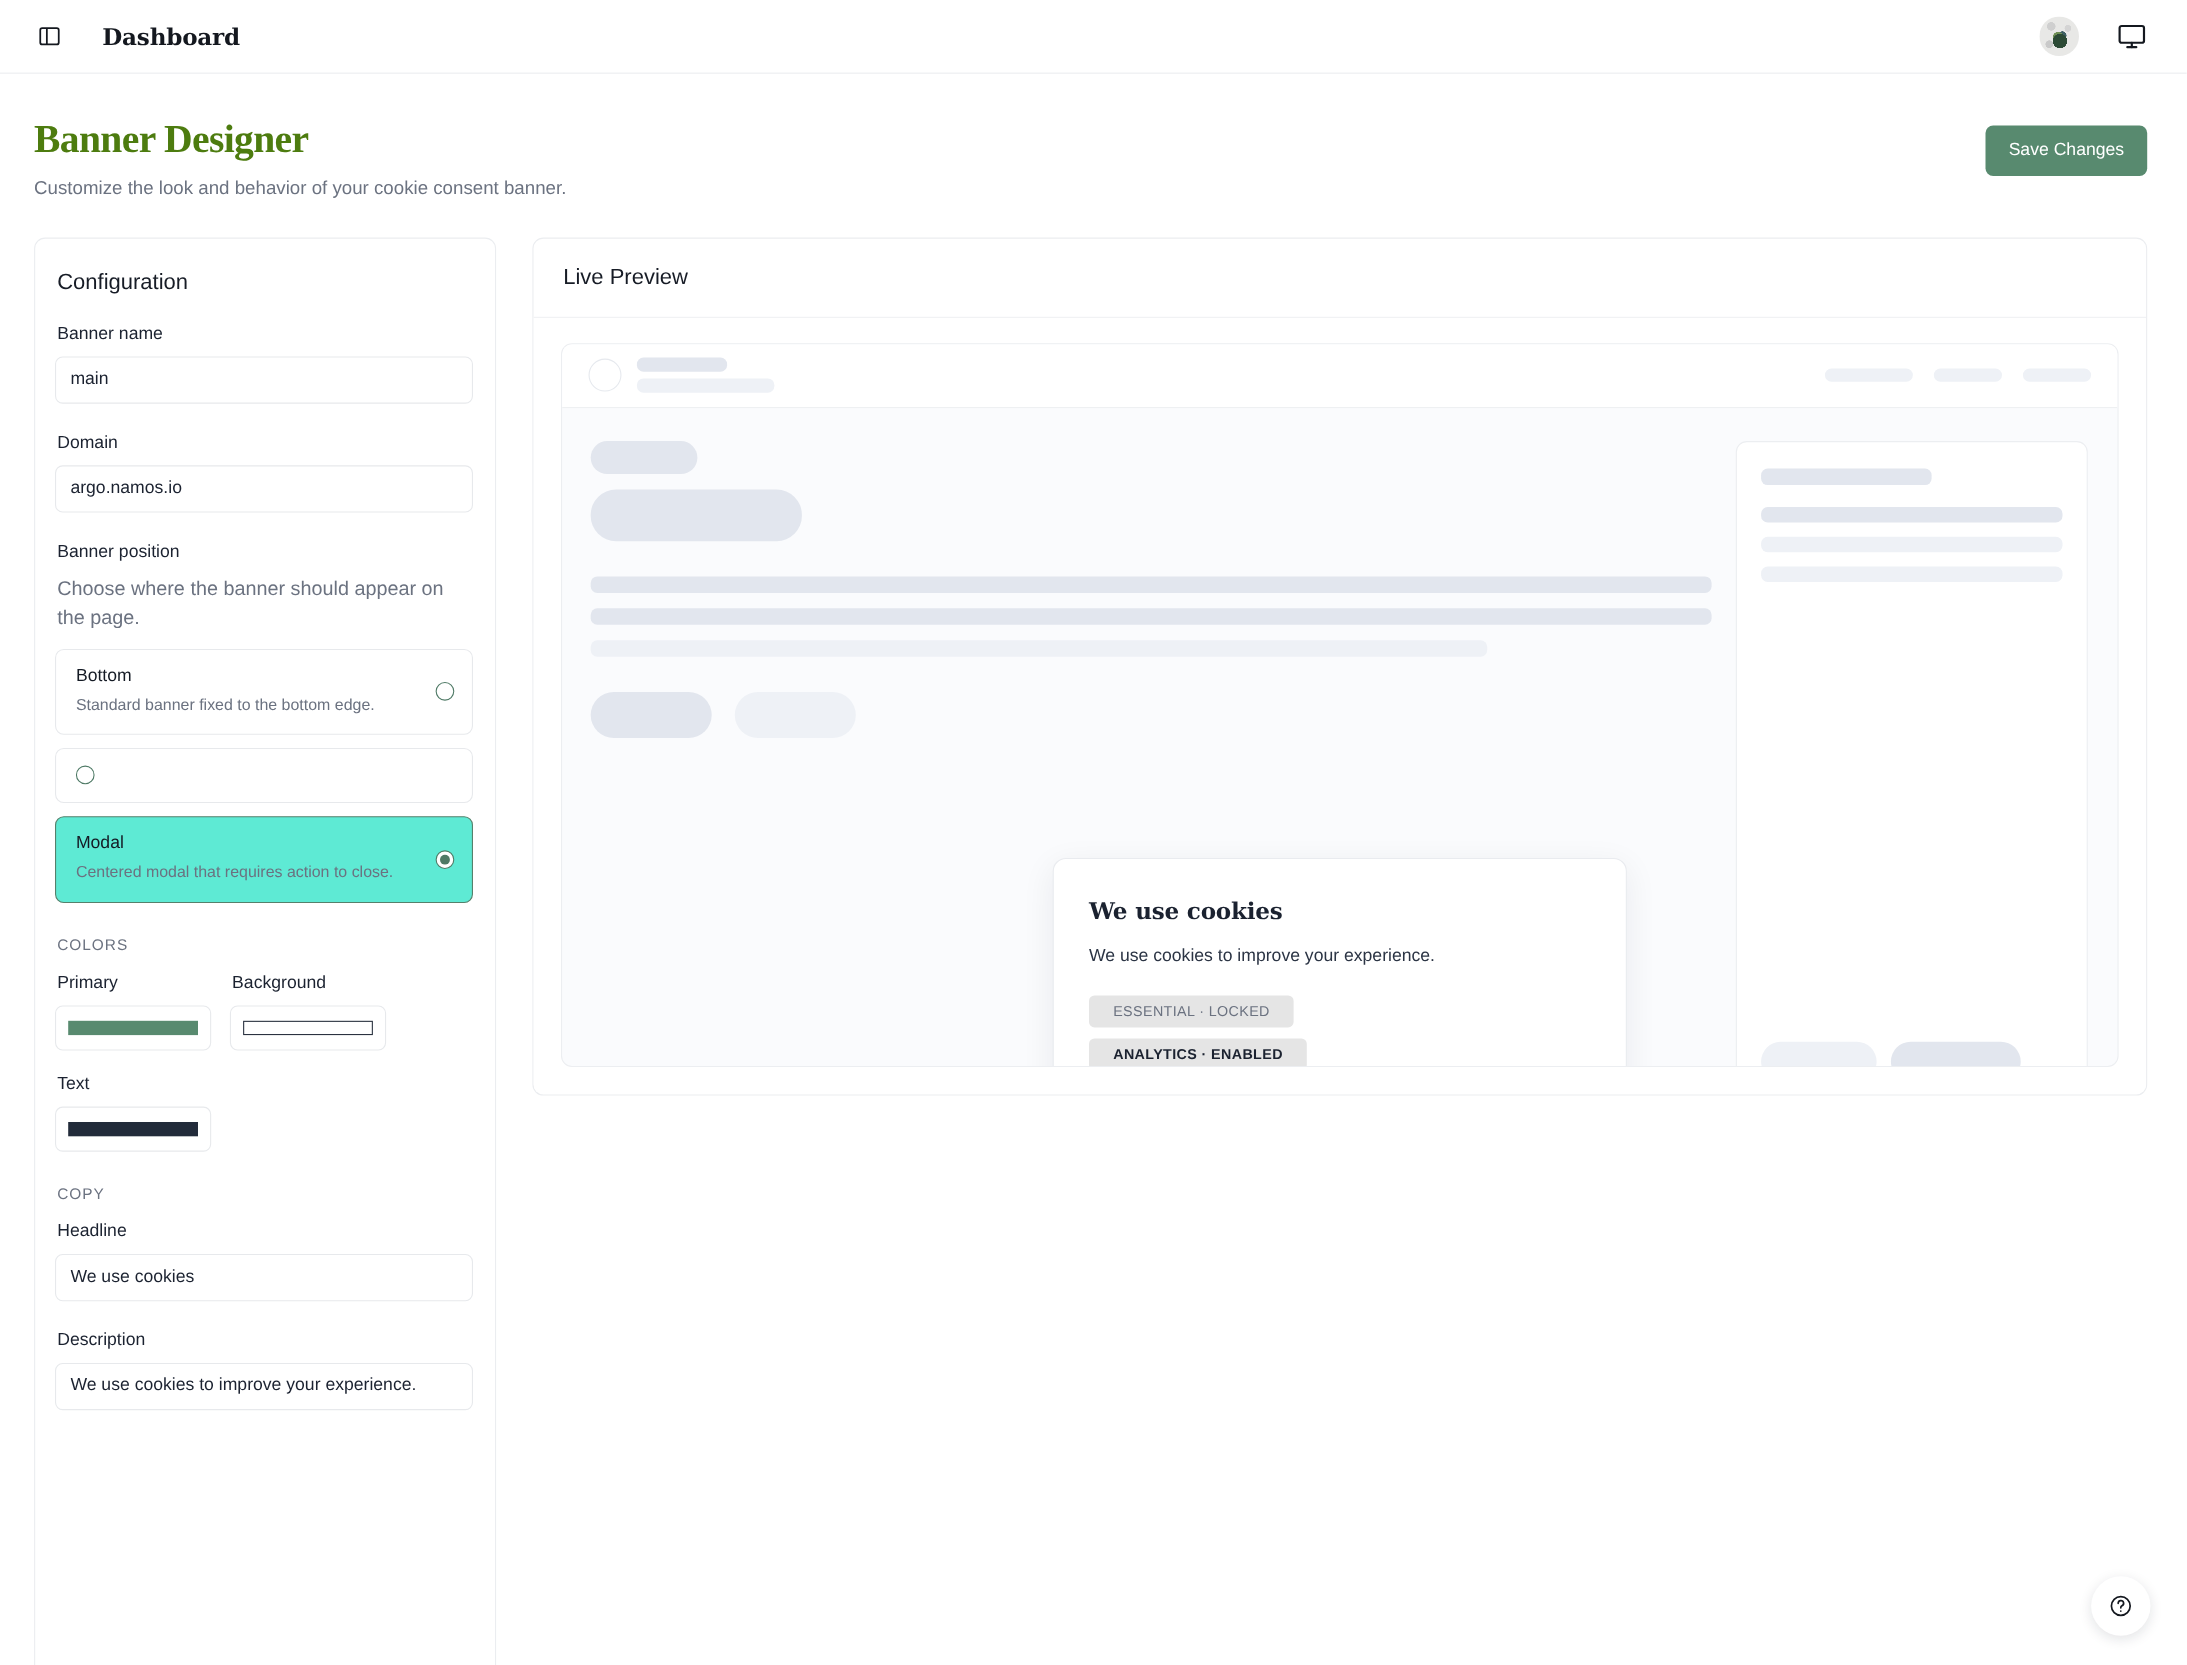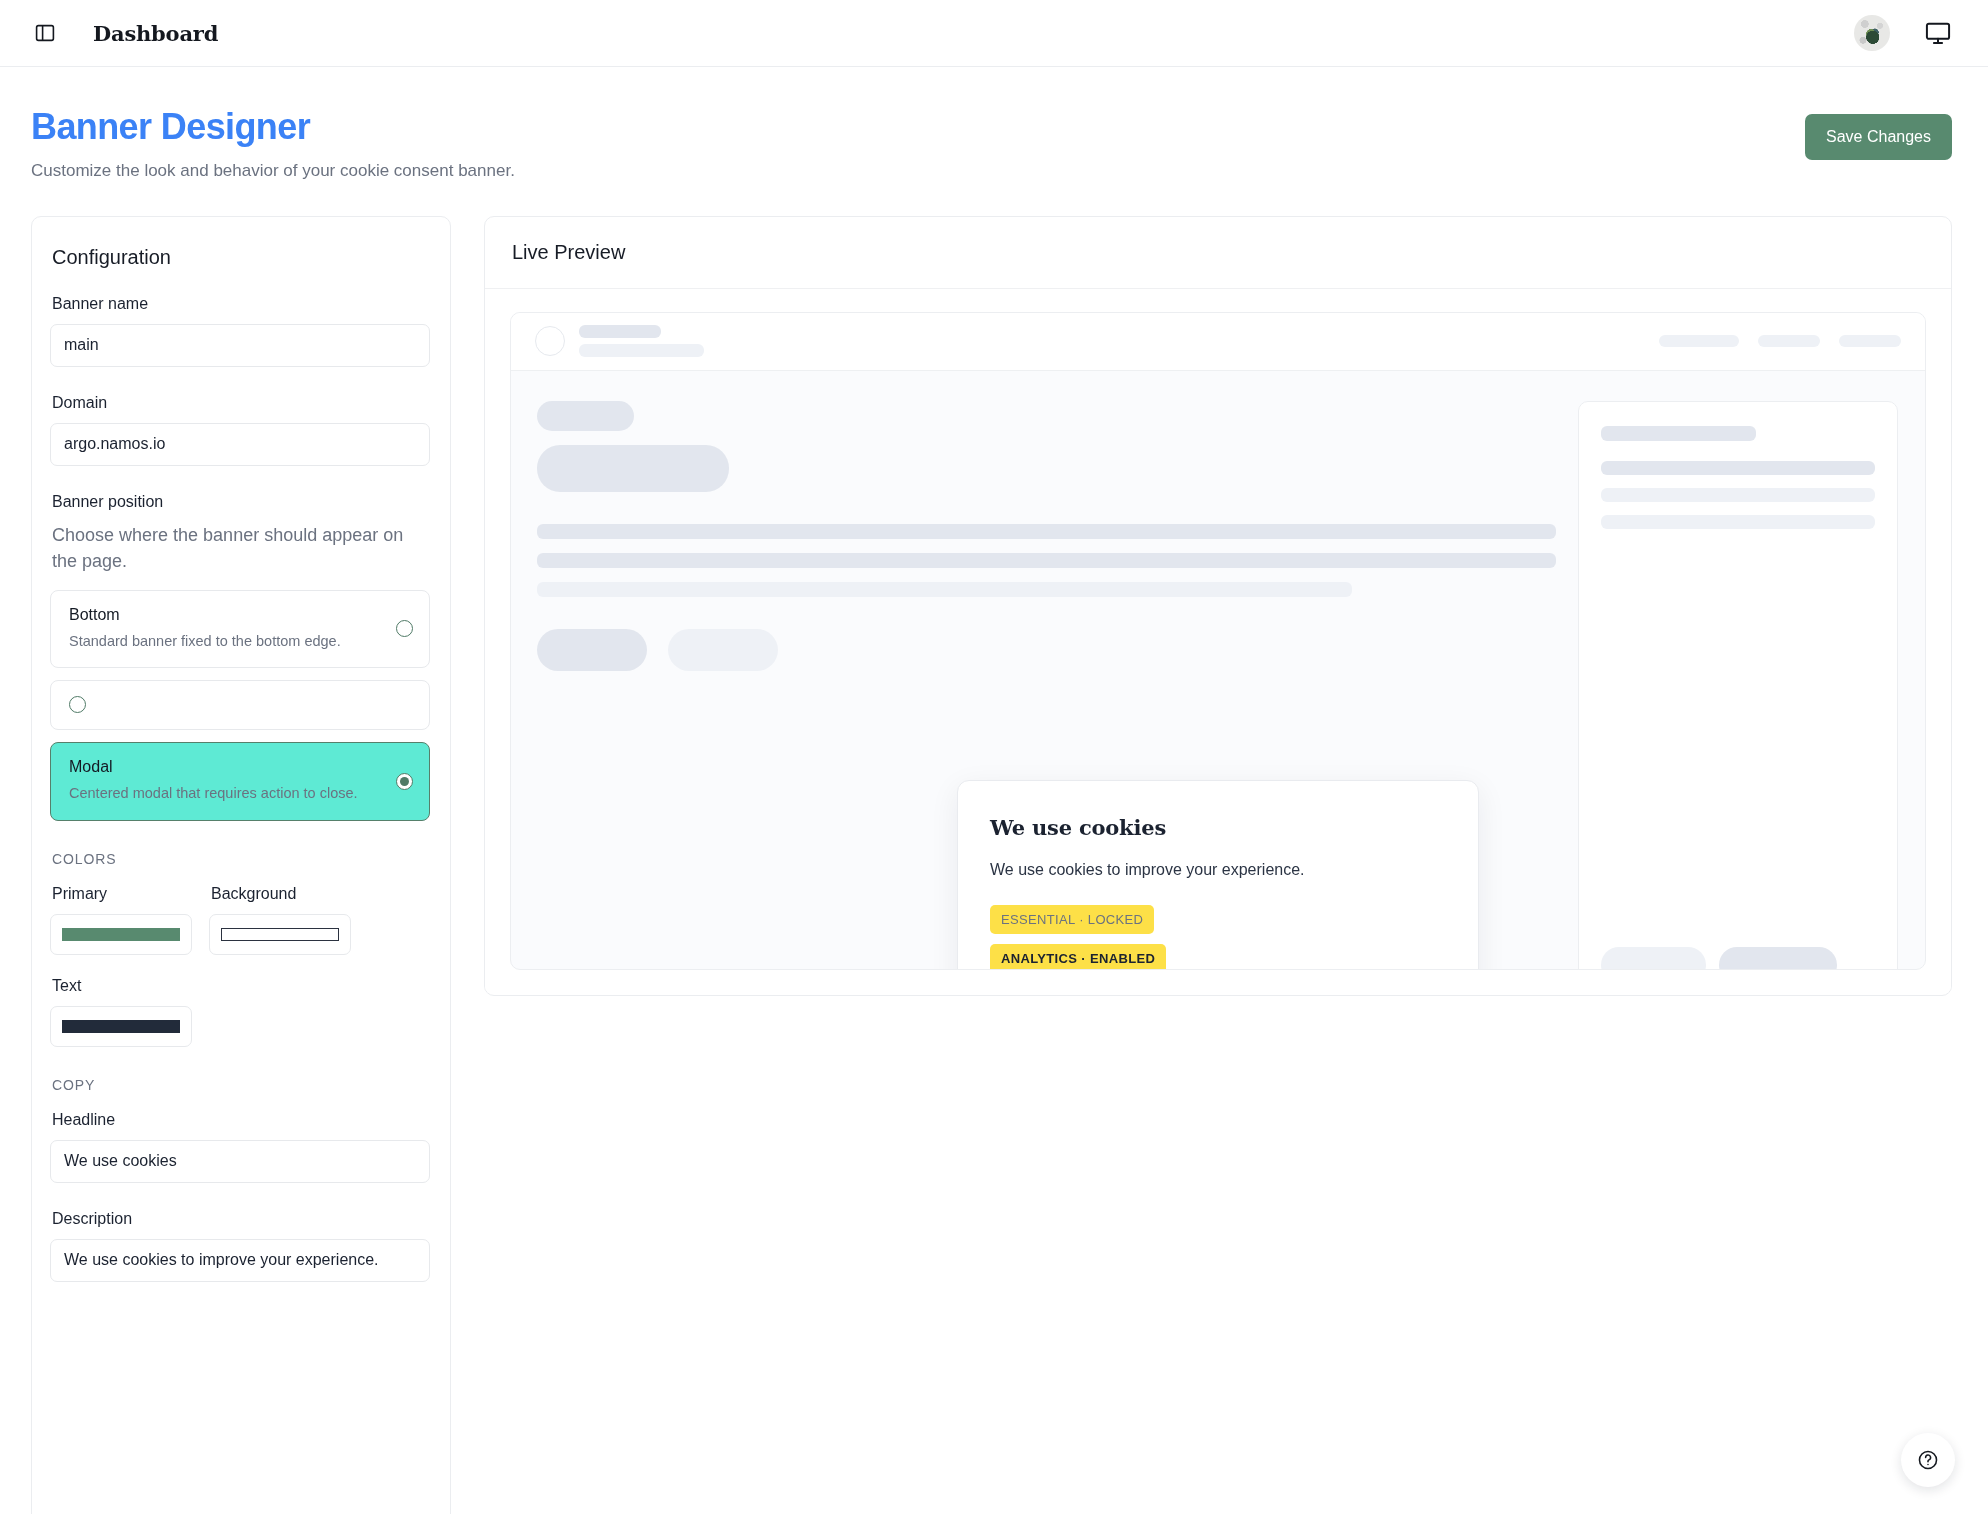--- a/index.html
+++ b/index.html
@@ -56,25 +56,25 @@
   }
   .monitor-icon { width: 28px; height: 28px; cursor: pointer; }
 
   
   .page-head {
     padding: 40px 36px 0 31px;
     display: flex;
     align-items: flex-start;
   }
   .page-title {
-    font-family: Liberation Sans, sans-serif;
+    font-family: Liberation Serif, serif;
     font-weight: 700;
     font-size: 36px;
     letter-spacing: -0.6px;
-    color: #3b82f6;
+    color: #4d7c0f;
     line-height: 1.1;
   }
   .page-sub {
     margin-top: 14px;
     font-size: 17px;
     color: #6b7280;
   }
   .save-btn {
     margin-left: auto;
     margin-top: 7px;
@@ -314,23 +314,23 @@
     color: #2b3444;
   }
   .cm-chips {
     margin-top: 26px;
     display: flex;
     flex-wrap: wrap;
     gap: 10px;
     max-width: 330px;
   }
   .chip {
-    background: #fde047;
+    background: #e5e5e5;
     border-radius: 5px;
-    padding: 7px 11px;
+    padding: 7px 22px;
     font-size: 13px;
     letter-spacing: 0.35px;
     color: #1b2230;
     font-weight: bold;
   }
   .chip.muted { color: #6b7280; font-weight: normal; }
 
   
   .help-fab {
     position: absolute;

